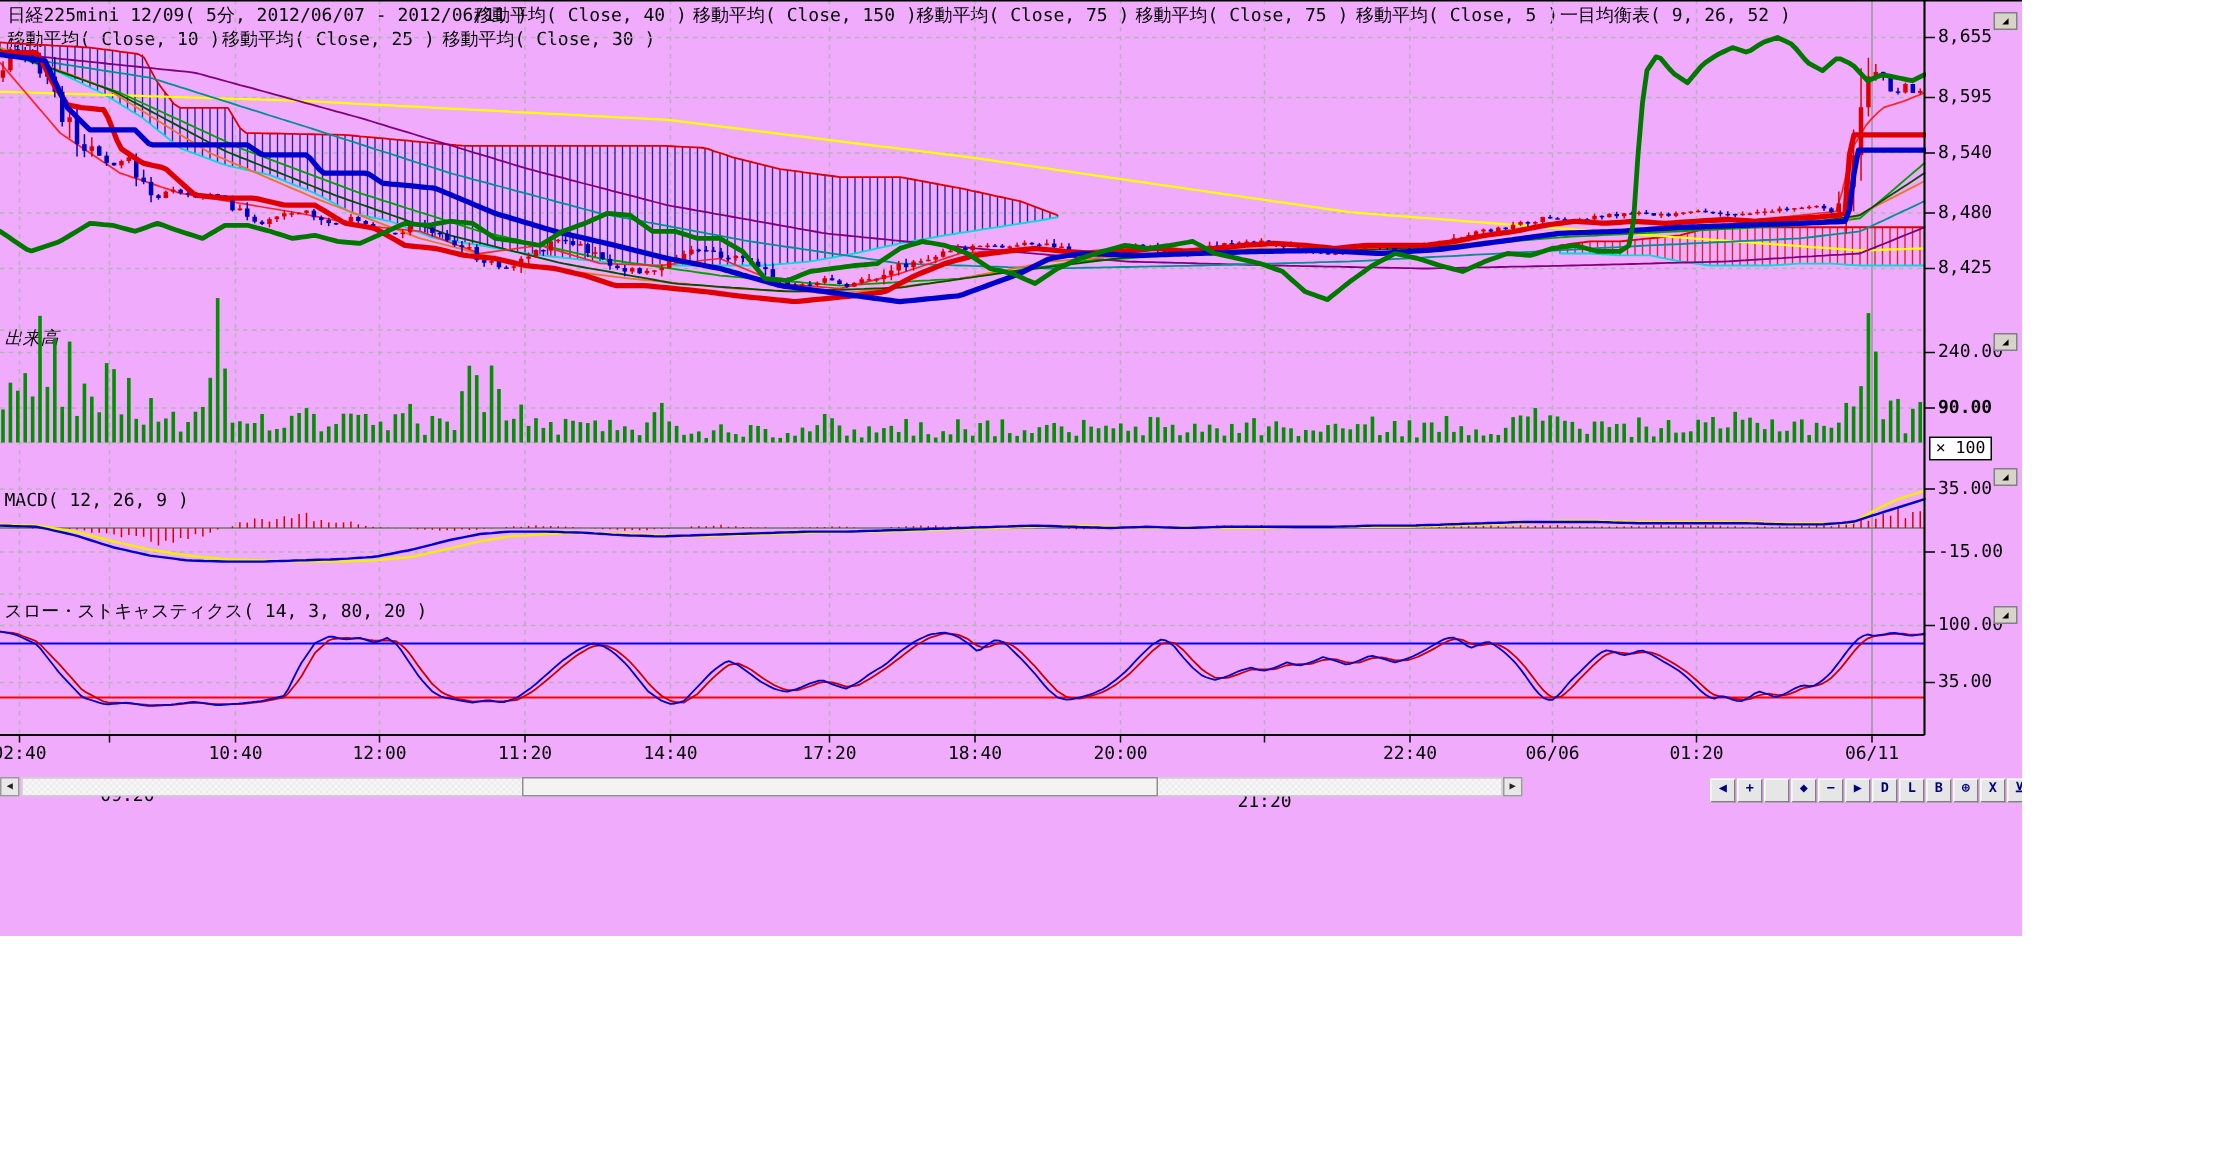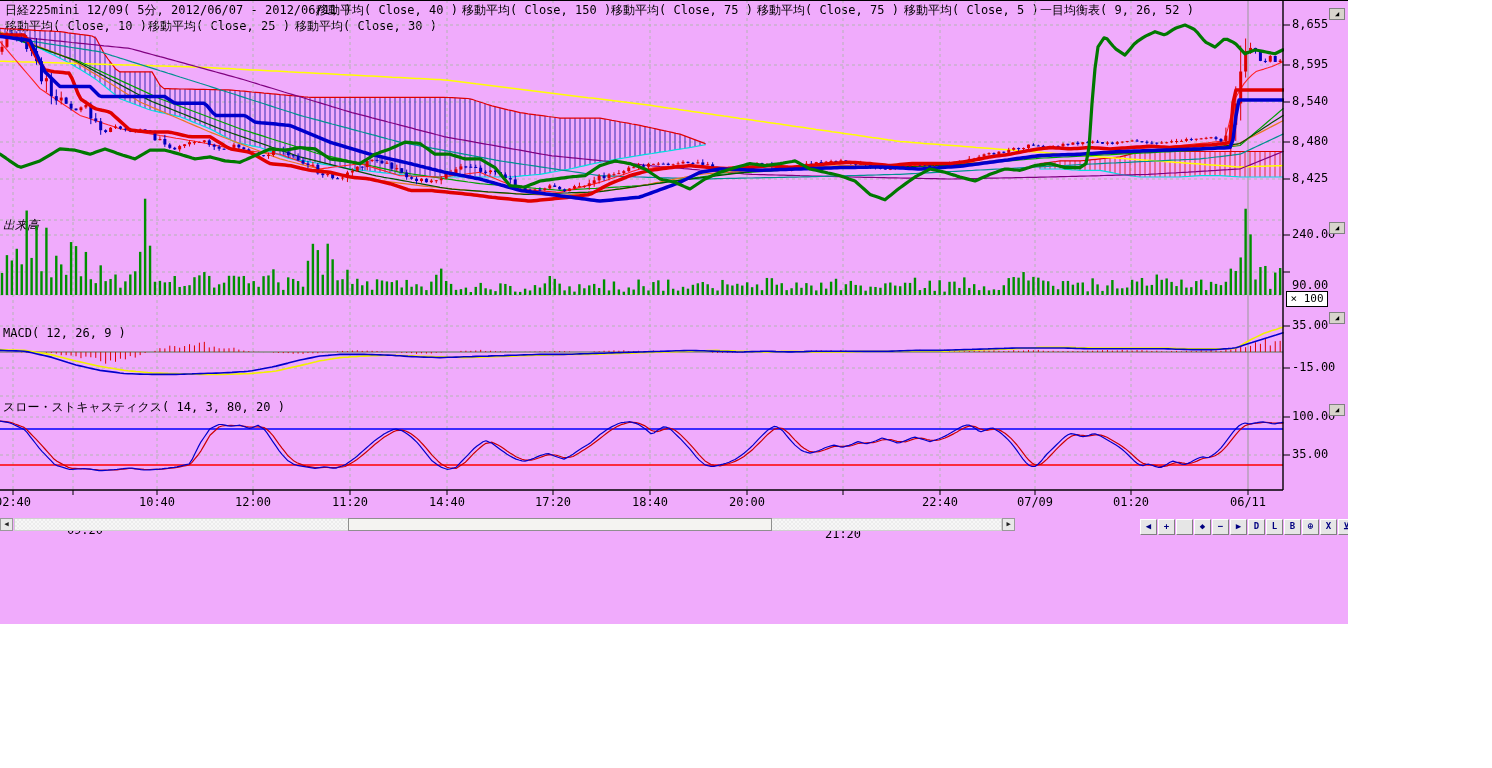--- a/index.html
+++ b/index.html
@@ -47,39 +47,39 @@
 
     <div id="vol-mult" class="abs" style="left:1286px;top:291px;width:40px;height:14px;z-index:1;">× 100</div>
 
     <div id="y-axis-labels">
         <div class="lbl" style="left:1292px;top:18px;">8,655</div>
         <div class="lbl" style="left:1292px;top:58px;">8,595</div>
         <div class="lbl" style="left:1292px;top:95px;">8,540</div>
         <div class="lbl" style="left:1292px;top:135px;">8,480</div>
         <div class="lbl" style="left:1292px;top:172px;">8,425</div>
         <div class="lbl" style="left:1292px;top:228px;">240.00</div>
-        <div class="lbl" style="left:1292px;top:279px;">90.00</div>
+        <div class="lbl" style="left:1292px;top:265px;font-weight:bold;">90.00</div>
         <div class="lbl" style="left:1292px;top:319px;">35.00</div>
         <div class="lbl" style="left:1292px;top:361px;">-15.00</div>
         <div class="lbl" style="left:1292px;top:410px;">100.00</div>
         <div class="lbl" style="left:1292px;top:448px;">35.00</div>
       </div>
     <div id="x-axis-labels">
         <div class="lbl" style="left:-17px;top:496px;width:60px;text-align:center;">02:40</div>
         <div class="lbl" style="left:43px;top:524px;width:60px;text-align:right;">09:20</div>
         <div class="lbl" style="left:127px;top:496px;width:60px;text-align:center;">10:40</div>
         <div class="lbl" style="left:223px;top:496px;width:60px;text-align:center;">12:00</div>
         <div class="lbl" style="left:320px;top:496px;width:60px;text-align:center;">11:20</div>
         <div class="lbl" style="left:417px;top:496px;width:60px;text-align:center;">14:40</div>
         <div class="lbl" style="left:523px;top:496px;width:60px;text-align:center;">17:20</div>
         <div class="lbl" style="left:620px;top:496px;width:60px;text-align:center;">18:40</div>
         <div class="lbl" style="left:717px;top:496px;width:60px;text-align:center;">20:00</div>
         <div class="lbl" style="left:813px;top:496px;width:60px;text-align:center;margin-top:32px;">21:20</div>
         <div class="lbl" style="left:910px;top:496px;width:60px;text-align:center;">22:40</div>
-        <div class="lbl" style="left:1005px;top:496px;width:60px;text-align:center;">07/09</div>
+        <div class="lbl" style="left:1005px;top:496px;width:60px;text-align:center;">06/06</div>
         <div class="lbl" style="left:1101px;top:496px;width:60px;text-align:center;">01:20</div>
         <div class="lbl" style="left:1218px;top:496px;width:60px;text-align:center;">06/11</div>
       </div>
 
     <svg id="chart-svg" width="1348" height="516">
         <g>
           <line x1="13" y1="0" x2="13" y2="490" stroke="#b4b4b4" stroke-width="1" stroke-dasharray="3,3"></line>
           <line x1="73" y1="0" x2="73" y2="490" stroke="#b4b4b4" stroke-width="1" stroke-dasharray="3,3"></line>
           <line x1="157" y1="0" x2="157" y2="490" stroke="#b4b4b4" stroke-width="1" stroke-dasharray="3,3"></line>
           <line x1="253" y1="0" x2="253" y2="490" stroke="#b4b4b4" stroke-width="1" stroke-dasharray="3,3"></line>

